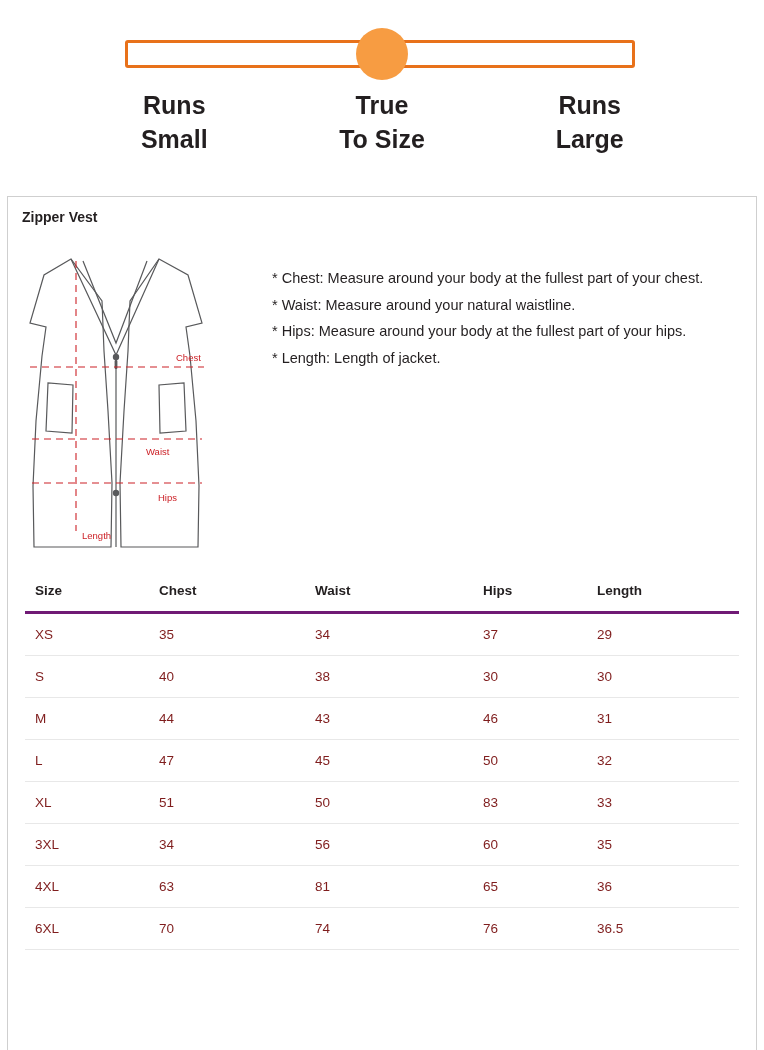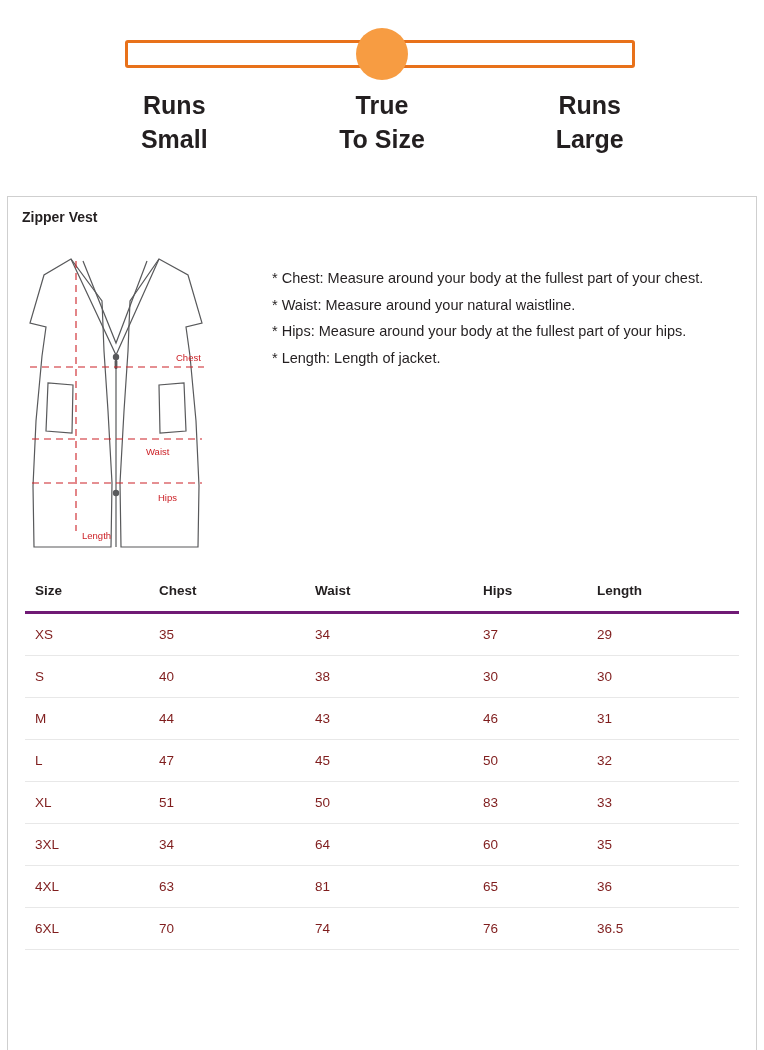--- a/index.html
+++ b/index.html
@@ -263,21 +263,21 @@
       <tr>
         <td>XL</td>
         <td>51</td>
         <td>50</td>
         <td>83</td>
         <td>33</td>
       </tr>
       <tr>
         <td>3XL</td>
         <td>34</td>
-        <td>64</td>
+        <td>56</td>
         <td>60</td>
         <td>35</td>
       </tr>
       <tr>
         <td>4XL</td>
         <td>63</td>
         <td>81</td>
         <td>65</td>
         <td>36</td>
       </tr>

